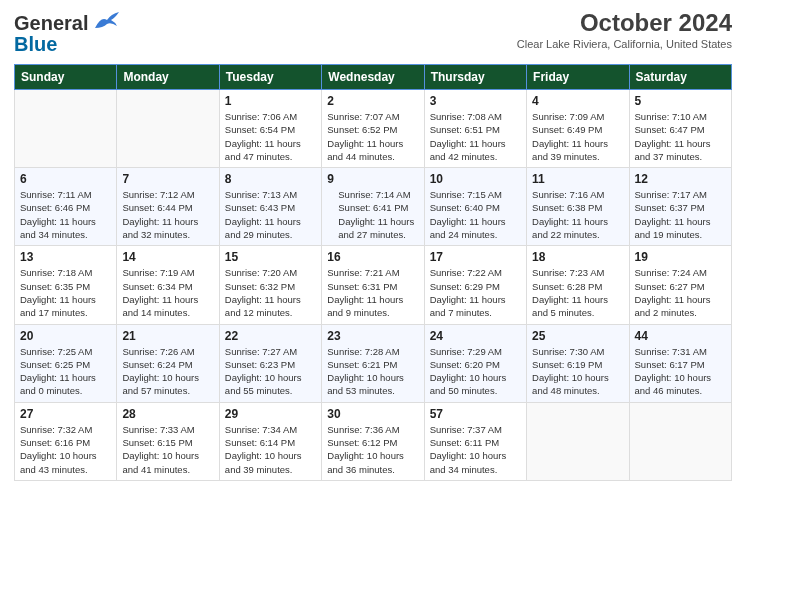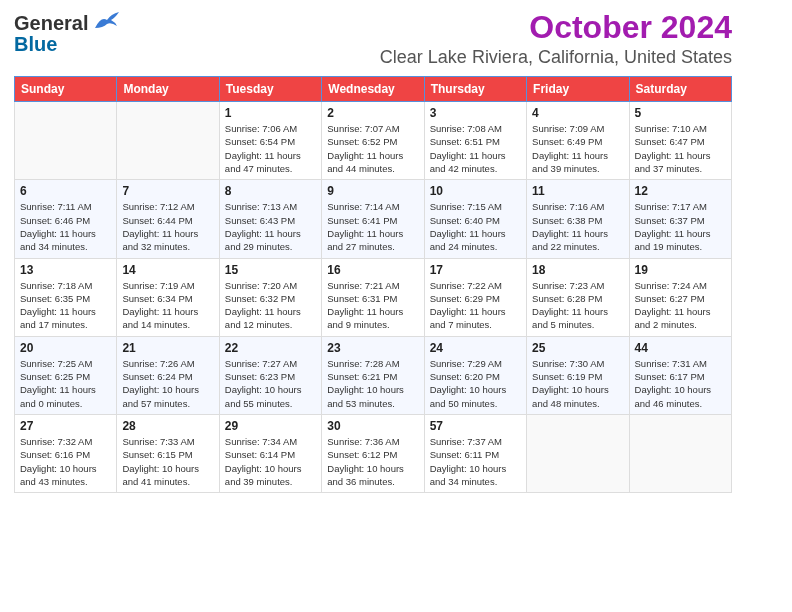--- a/index.html
+++ b/index.html
@@ -27,37 +27,37 @@
     }
     .logo-row {
       display: flex;
       align-items: center;
       gap: 2px;
     }
     .title-block {
       text-align: right;
     }
     .month-title {
-      font-size: 32px;
+      font-size: 24px;
       font-weight: bold;
-      color: #a21caf;
+      color: #404040;
       line-height: 1.1;
     }
     .location {
-      font-size: 18px;
+      font-size: 11px;
       color: #555;
       margin-top: 2px;
     }
     .calendar {
       width: 100%;
       border-collapse: collapse;
       border: 1px solid #ccc;
     }
     .calendar th {
-      background-color: #ef4444;
+      background-color: #14532d;
       color: #fff;
       font-size: 12px;
       font-weight: bold;
       padding: 5px 6px;
       text-align: left;
       border: 1px solid #5590dd;
     }
     .calendar td {
       vertical-align: top;
       border: 1px solid #ddd;
@@ -173,21 +173,21 @@
 Daylight: 11 hours and 32 minutes.</div>
           </td>
           <td>
             <span class="day-num">8</span>
             <div class="day-info" style="white-space: pre-line;">Sunrise: 7:13 AM
 Sunset: 6:43 PM
 Daylight: 11 hours and 29 minutes.</div>
           </td>
           <td>
             <span class="day-num">9</span>
-            <div class="day-info" style="white-space: pre-line;">Sunrise: 7:14 AM
+            <div class="day-info" style="white-space: pre-line; margin-left: 11px;">Sunrise: 7:14 AM
 Sunset: 6:41 PM
 Daylight: 11 hours and 27 minutes.</div>
           </td>
           <td>
             <span class="day-num">10</span>
             <div class="day-info" style="white-space: pre-line;">Sunrise: 7:15 AM
 Sunset: 6:40 PM
 Daylight: 11 hours and 24 minutes.</div>
           </td>
           <td>

